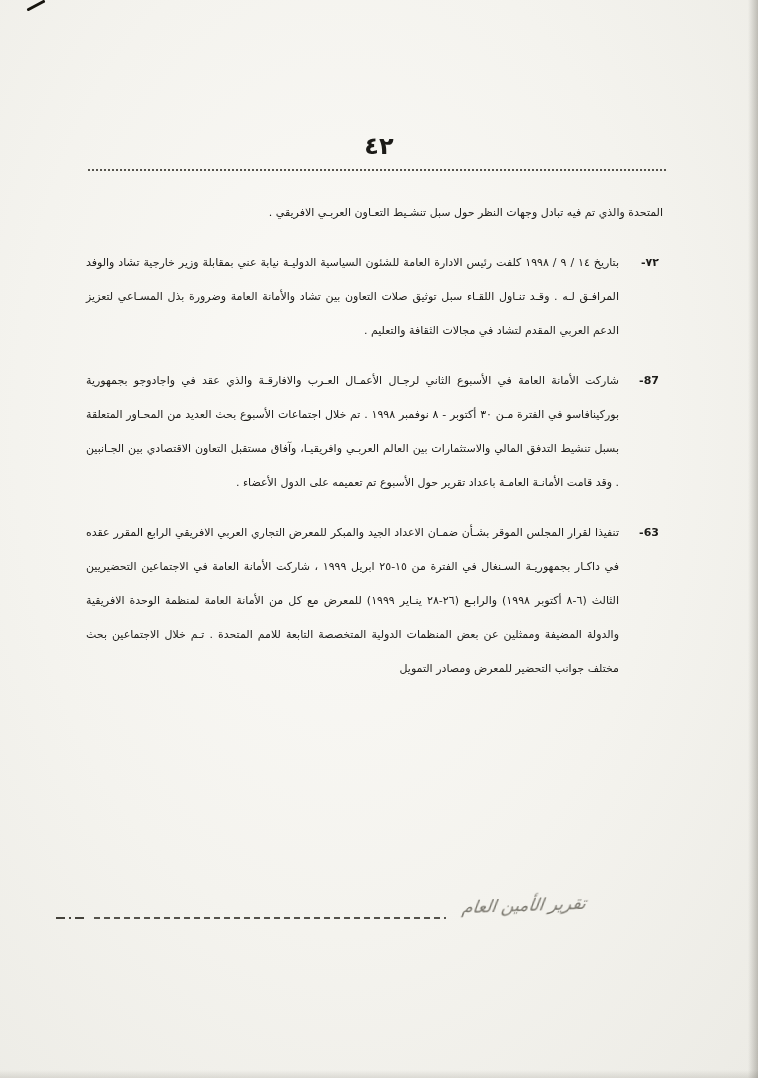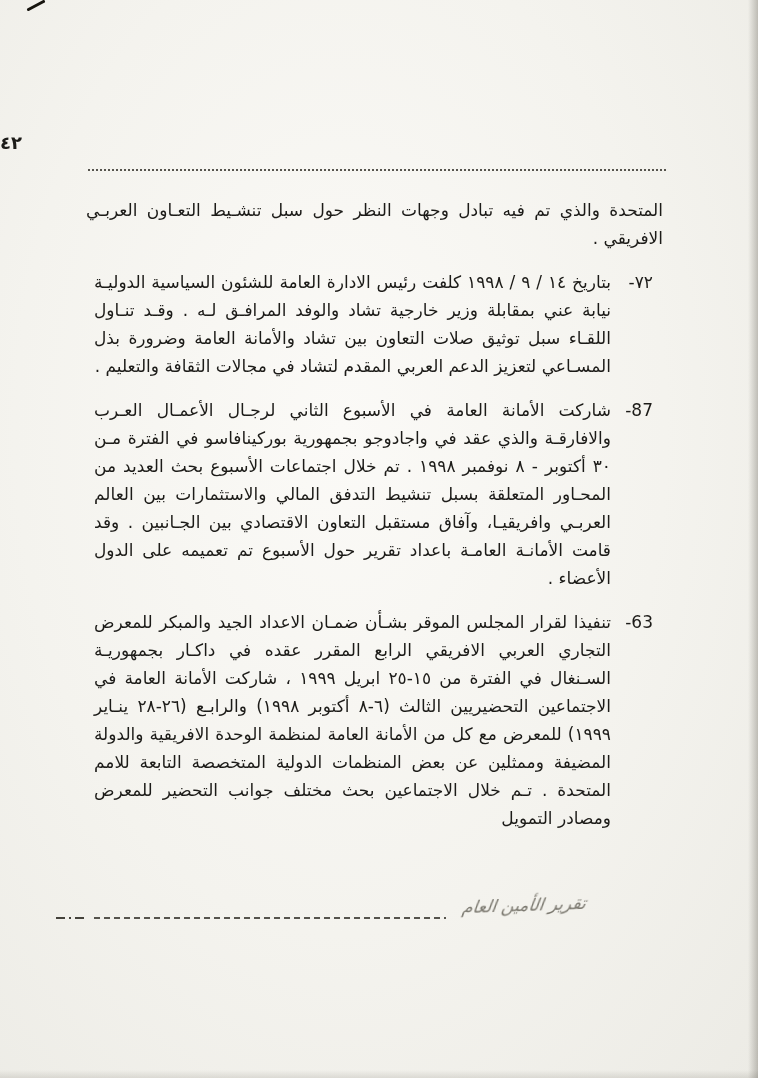--- a/index.html
+++ b/index.html
@@ -46,62 +46,63 @@
     left: 0;
     width: 100%;
     height: 8px;
     background: linear-gradient(to top, rgba(60,55,45,0.12), rgba(60,55,45,0));
   }
   .page-number {
     position: absolute;
     top: 132px;
     left: 0;
     width: 100%;
-    text-align: left;
-    font-size: 18px;
+    text-align: center;
+    font-size: 24px;
     font-weight: bold;
     letter-spacing: 2px;
   }
   .top-rule {
     position: absolute;
     top: 169px;
     left: 88px;
     width: 580px;
     height: 2px;
     background:
       repeating-linear-gradient(to right, #3a3831 0 2px, transparent 2px 4px);
     opacity: 0.85;
   }
   .content {
     position: absolute;
     top: 196px;
     right: 95px;
     left: 86px;
     direction: rtl;
-    font-size: 17px;
-    line-height: 28px;
+    font-size: 11px;
+    line-height: 34px;
     text-align: justify;
     text-justify: inter-word;
   }
   .para {
     margin: 0 0 16px 0;
   }
   .item {
     position: relative;
     padding-right: 44px;
     margin: 0 0 16px 0;
   }
   .item .marker {
     position: absolute;
-    right: 10px;
+    right: 4px;
     top: 0;
     white-space: nowrap;
+    font-weight: bold;
   }
   .item .para {
-    margin: 8px;
+    margin: 0;
   }
   
   .footer-dash {
     position: absolute;
     top: 917px;
     left: 56px;
     width: 30px;
     height: 2px;
     background:
       repeating-linear-gradient(to right, #44423b 0 9px, transparent 9px 13px, #44423b 13px 15px, transparent 15px 19px);

